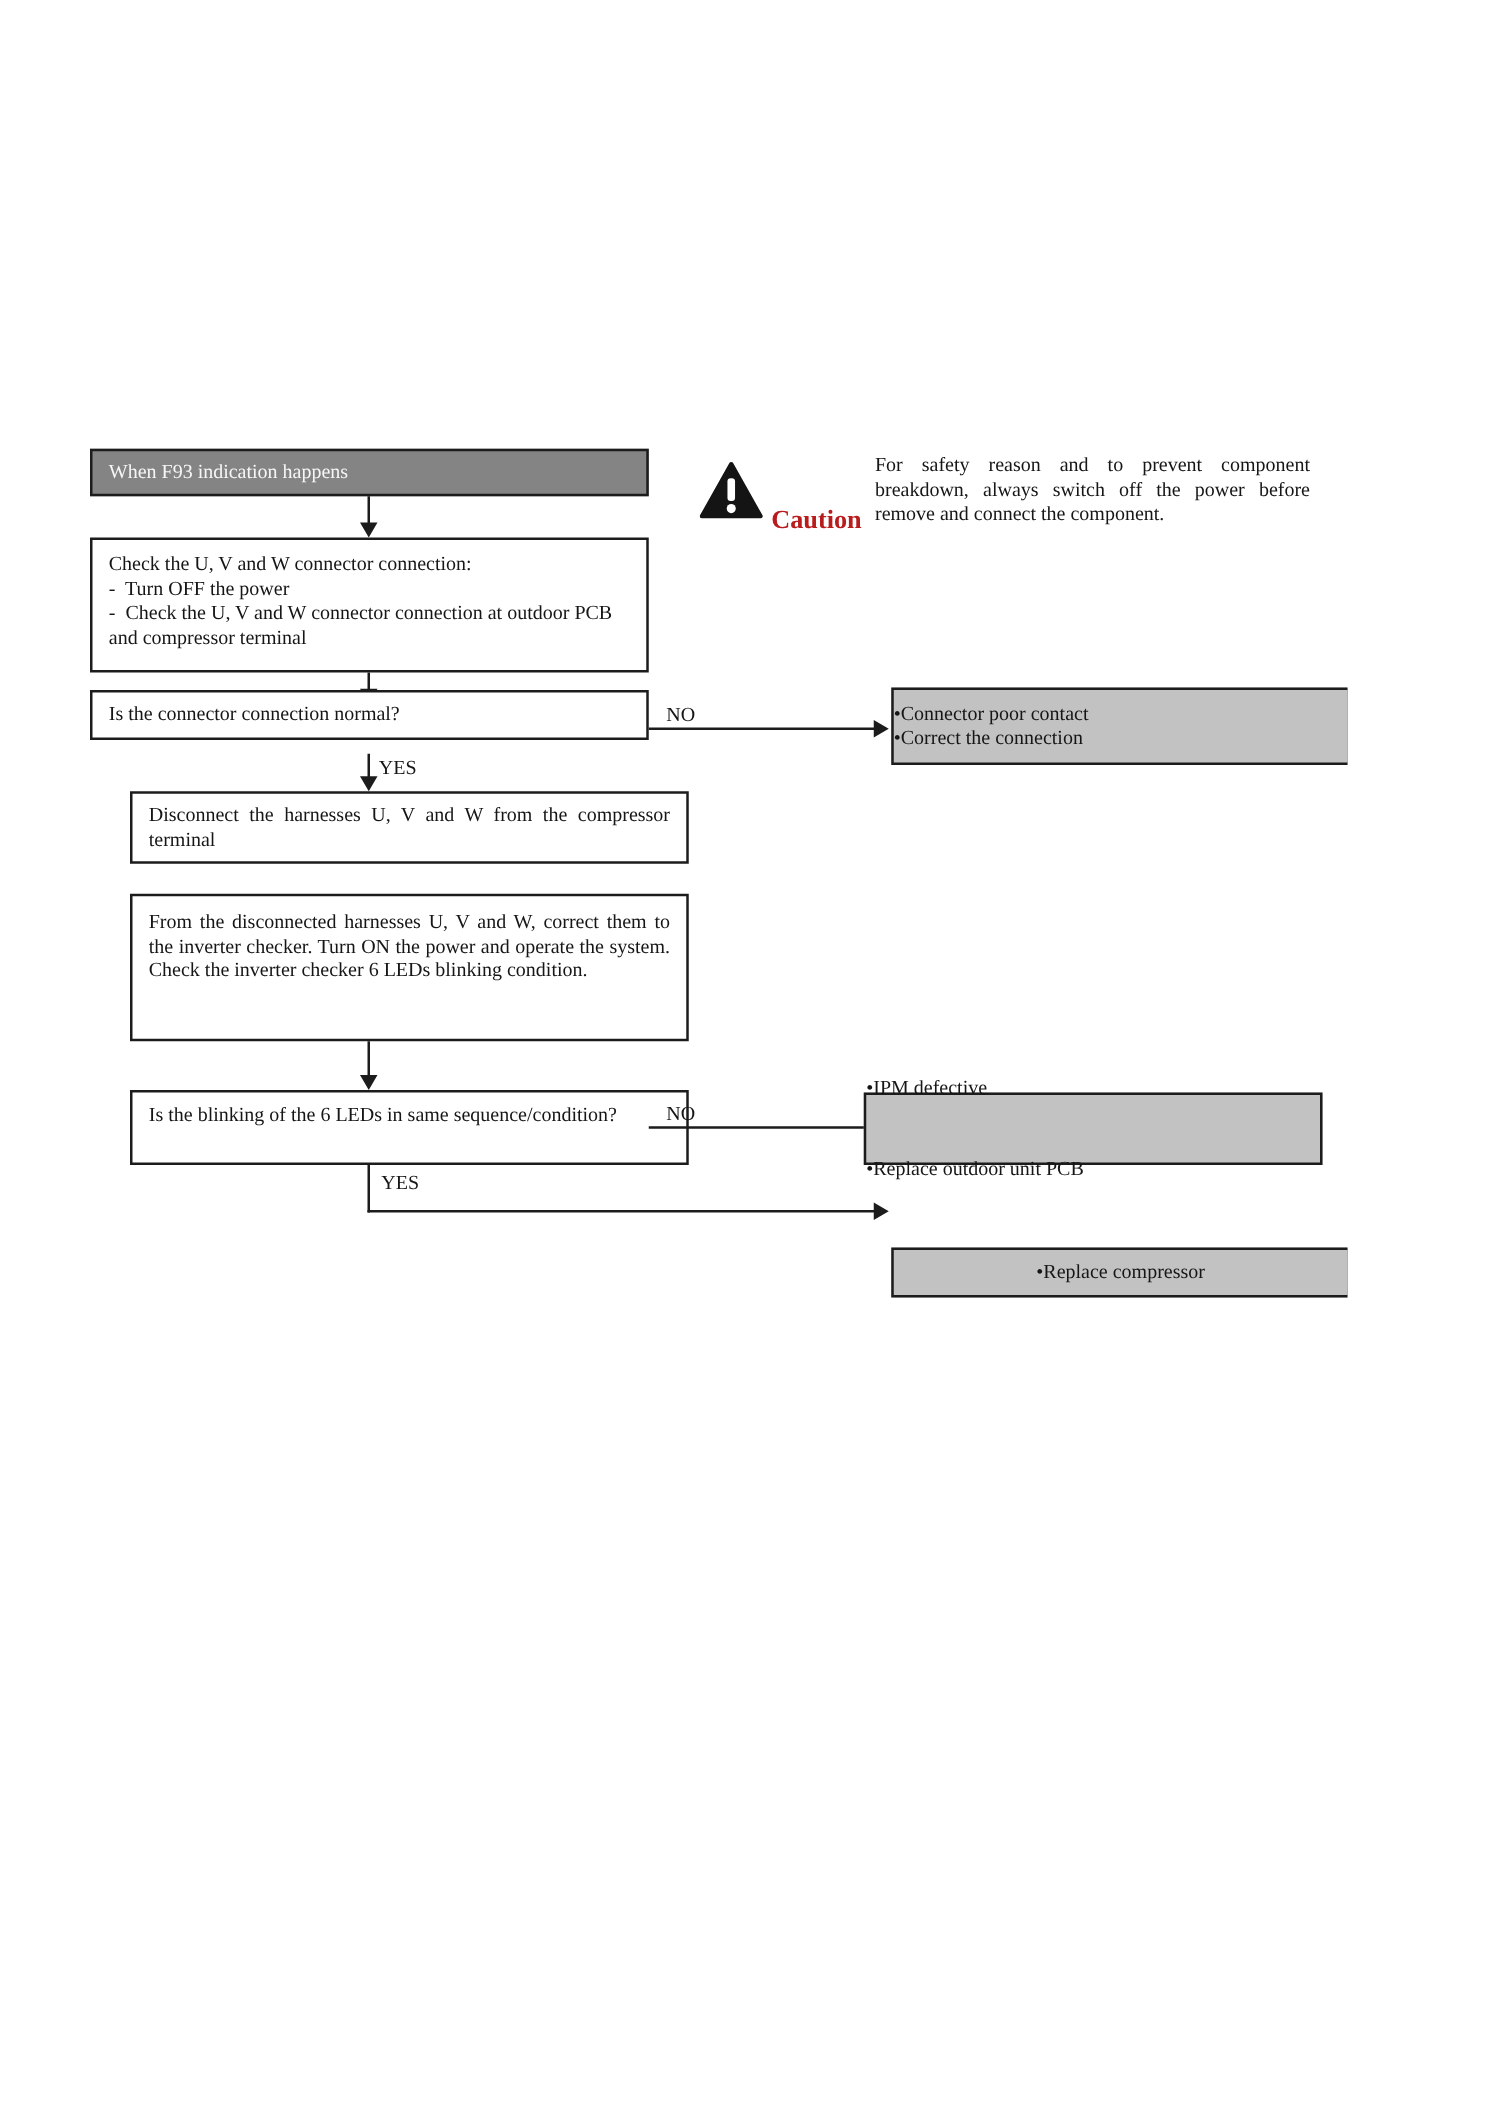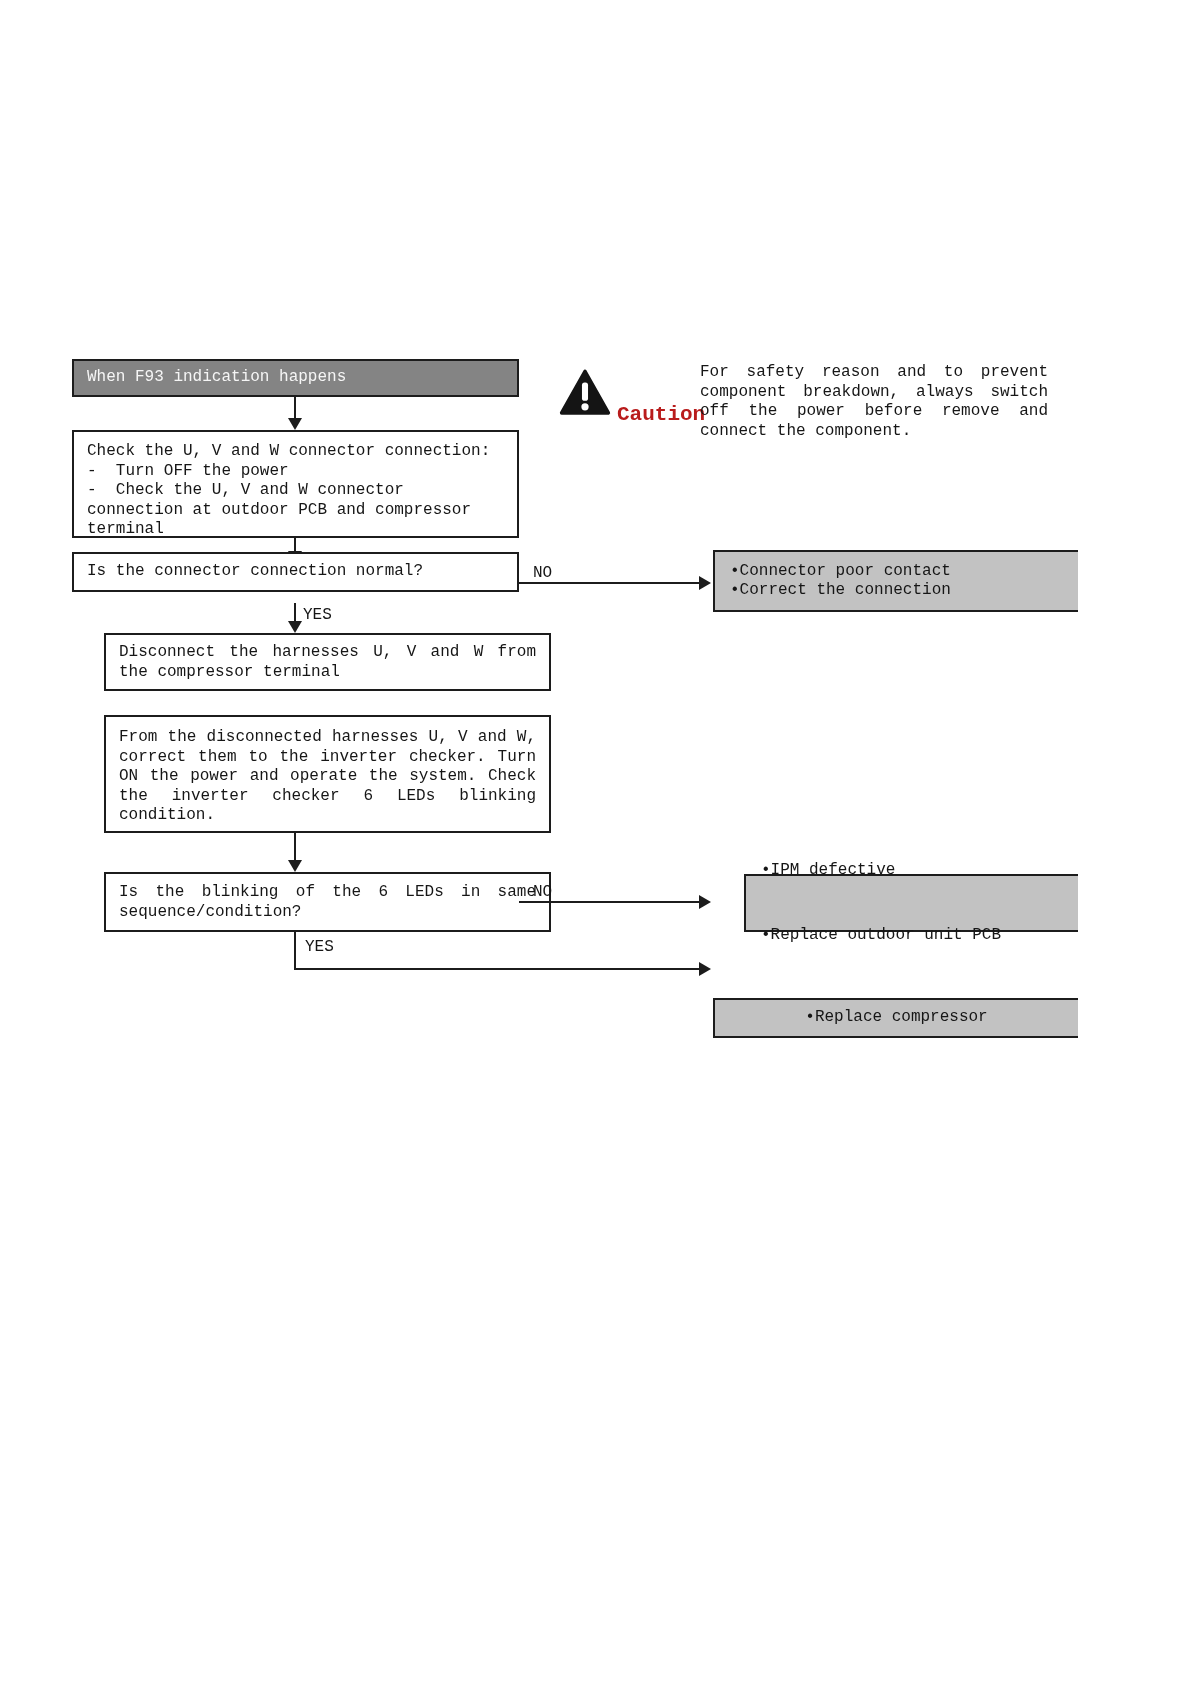--- a/index.html
+++ b/index.html
@@ -1,21 +1,21 @@
 <!DOCTYPE html>
 <html><head>
 <meta charset="utf-8">
 <style>
   html, body { margin: 0; padding: 0; background: #ffffff; }
   #page {
     position: relative;
     width: 1078px;
     height: 1684px;
     background: #ffffff;
-    font-family: Liberation Mono, monospace;
+    font-family: Liberation Serif, serif;
     color: #161616;
     overflow: hidden;
   }
   .box {
     position: absolute;
     box-sizing: border-box;
     border: 2px solid #1c1c1c;
     background: #ffffff;
     font-size: 16px;
     line-height: 19.5px;
@@ -26,21 +26,20 @@
     color: #f6f6f6;
     display: flex;
     align-items: center;
     padding-left: 13px;
   }
   .outcome {
     background: #c2c2c2;
     display: flex;
     flex-direction: column;
     justify-content: center;
-    padding-left: 15px;
   }
   .outcome.center {
     padding-left: 0;
     align-items: center;
   }
   .qbox { display: flex; align-items: center; padding-left: 13px; }
   .padbox { padding: 10px 13px; }
   .just { text-align: justify; text-align-last: left; margin-left: 32px; }
   .fc-line { white-space: pre-wrap; }
   .vline, .hline { position: absolute; background: #1c1c1c; }
@@ -137,21 +136,21 @@
   <div class="ah-down" style="left:288px; top:860px;"></div>
 
   <div class="box padbox just" style="left:72px; top:872px; width:447px; height:60px; padding-top:9px;">
     <span>Is the blinking of the 6 LEDs in same sequence/condition?</span>
   </div>
 
   <div class="branch-label" style="left:533px; top:883px;">NO</div>
   <div class="hline" style="left:519px; top:901px; width:182px;"></div>
   <div class="ah-right" style="left:699px; top:895px;"></div>
 
-  <div class="box outcome" style="left:744px; top:874px; width:367px; height:58px;gap:46px;">
+  <div class="box outcome" style="left:691px; top:874px; width:367px; height:58px;gap:46px;">
     <div>•IPM defective</div>
     <div>•Replace outdoor unit PCB</div>
   </div>
 
   <div class="branch-label" style="left:305px; top:938px;">YES</div>
   <div class="vline" style="left:294px; top:932px; height:38px;"></div>
   <div class="hline" style="left:294px; top:968px; width:407px;"></div>
   <div class="ah-right" style="left:699px; top:962px;"></div>
 
   <div class="box outcome center" style="left:713px; top:950px; width:367px; height:40px;margin-top:48px;">

